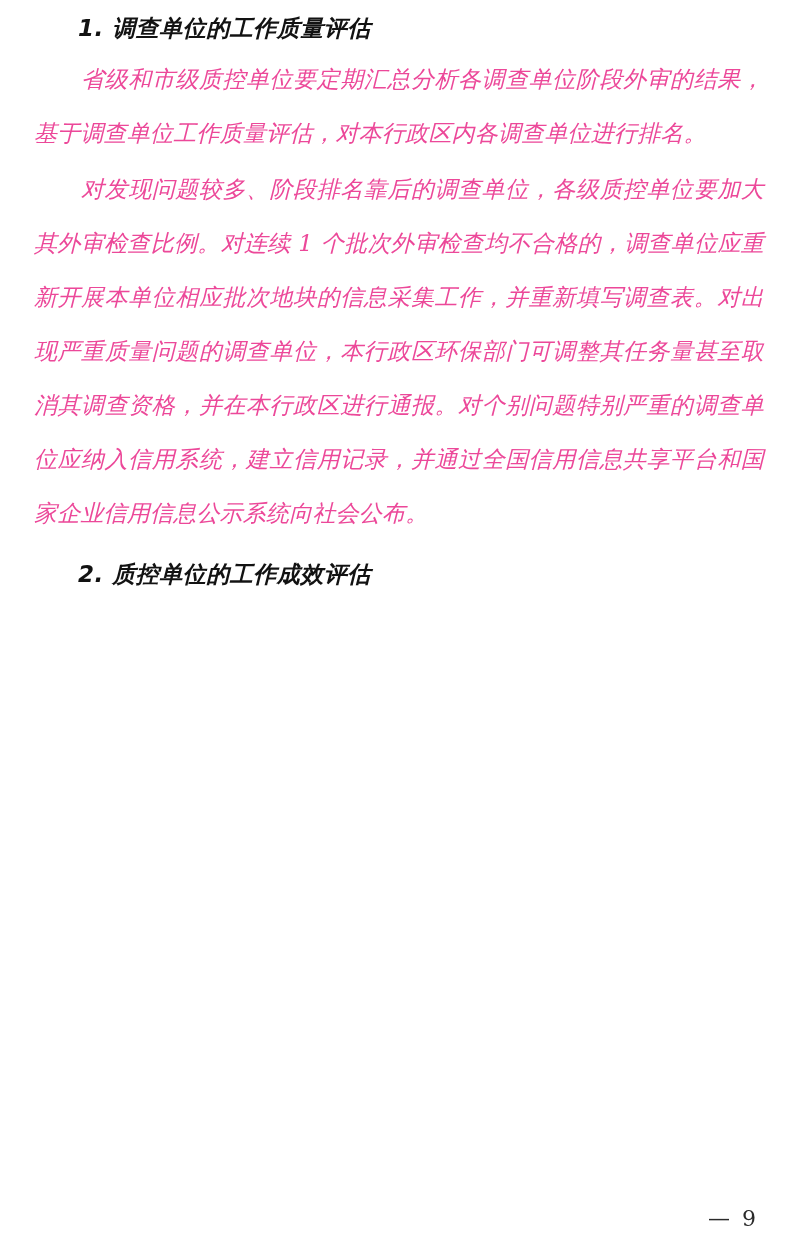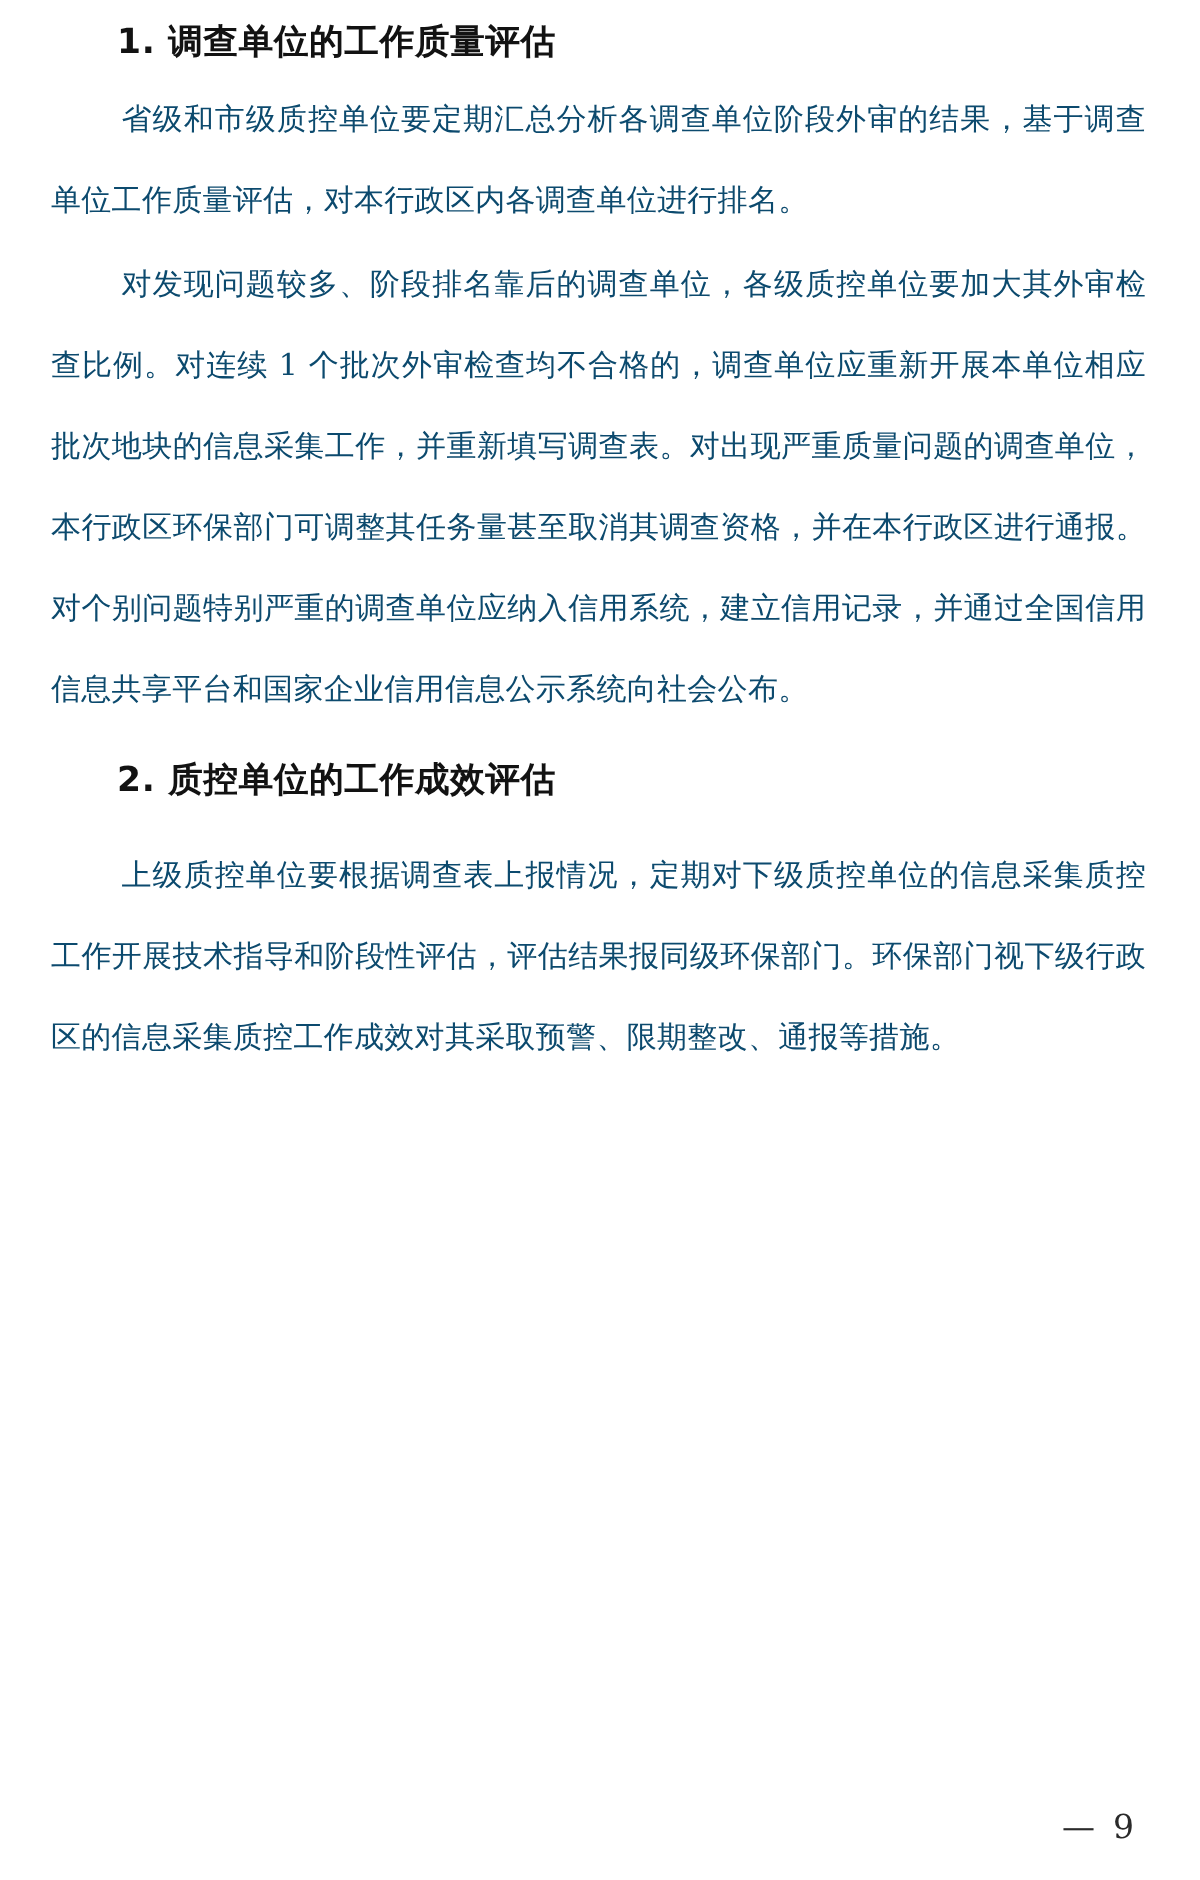--- a/index.html
+++ b/index.html
@@ -19,44 +19,45 @@
     position: absolute;
     top: 0;
     left: 0;
     width: 800px;
     height: 1253px;
     box-sizing: border-box;
     padding: 8px 36px 0 34px;
   }
   .doc-body {
     margin-top: 0;
+    font-style: italic;
   }
   .heading {
     font-family: "DejaVu Sans", "Liberation Sans", sans-serif;
     font-weight: bold;
     font-size: 23px;
     line-height: 40px;
     letter-spacing: 0.5px;
     text-indent: 44px;
     margin: 0 0 4px 0;
     color: #121212;
   }
   .heading.second {
     margin-top: 14px;
     margin-bottom: 16px;
   }
   .para {
-    font-size: 20px;
+    font-size: 23px;
     line-height: 54px;
     text-align: justify;
     text-align-last: left;
     text-indent: 47px;
     margin: 0 0 2px 0;
     letter-spacing: 0.2px;
-    color: #0c4a6e;
+    color: #ec4899;
   }
   .para.tight {
     margin-bottom: 0;
   }
   .footer {
     position: absolute;
     left: 0;
     right: 0;
     bottom: 16px;
     height: 40px;
@@ -83,21 +84,20 @@
   <div class="doc-body">
 
     <h2 class="heading">1. 调查单位的工作质量评估</h2>
 
     <p class="para">省级和市级质控单位要定期汇总分析各调查单位阶段外审的结果，基于调查单位工作质量评估，对本行政区内各调查单位进行排名。</p>
 
     <p class="para">对发现问题较多、阶段排名靠后的调查单位，各级质控单位要加大其外审检查比例。对连续 1 个批次外审检查均不合格的，调查单位应重新开展本单位相应批次地块的信息采集工作，并重新填写调查表。对出现严重质量问题的调查单位，本行政区环保部门可调整其任务量甚至取消其调查资格，并在本行政区进行通报。对个别问题特别严重的调查单位应纳入信用系统，建立信用记录，并通过全国信用信息共享平台和国家企业信用信息公示系统向社会公布。</p>
 
     <h2 class="heading second">2. 质控单位的工作成效评估</h2>
 
-    <p class="para tight">上级质控单位要根据调查表上报情况，定期对下级质控单位的信息采集质控工作开展技术指导和阶段性评估，评估结果报同级环保部门。环保部门视下级行政区的信息采集质控工作成效对其采取预警、限期整改、通报等措施。</p>
 
   </div>
 
   <div class="footer">
     <div class="page-number">
       <span class="dash">—</span><span>9</span>
     </div>
   </div>
 </div>
 

